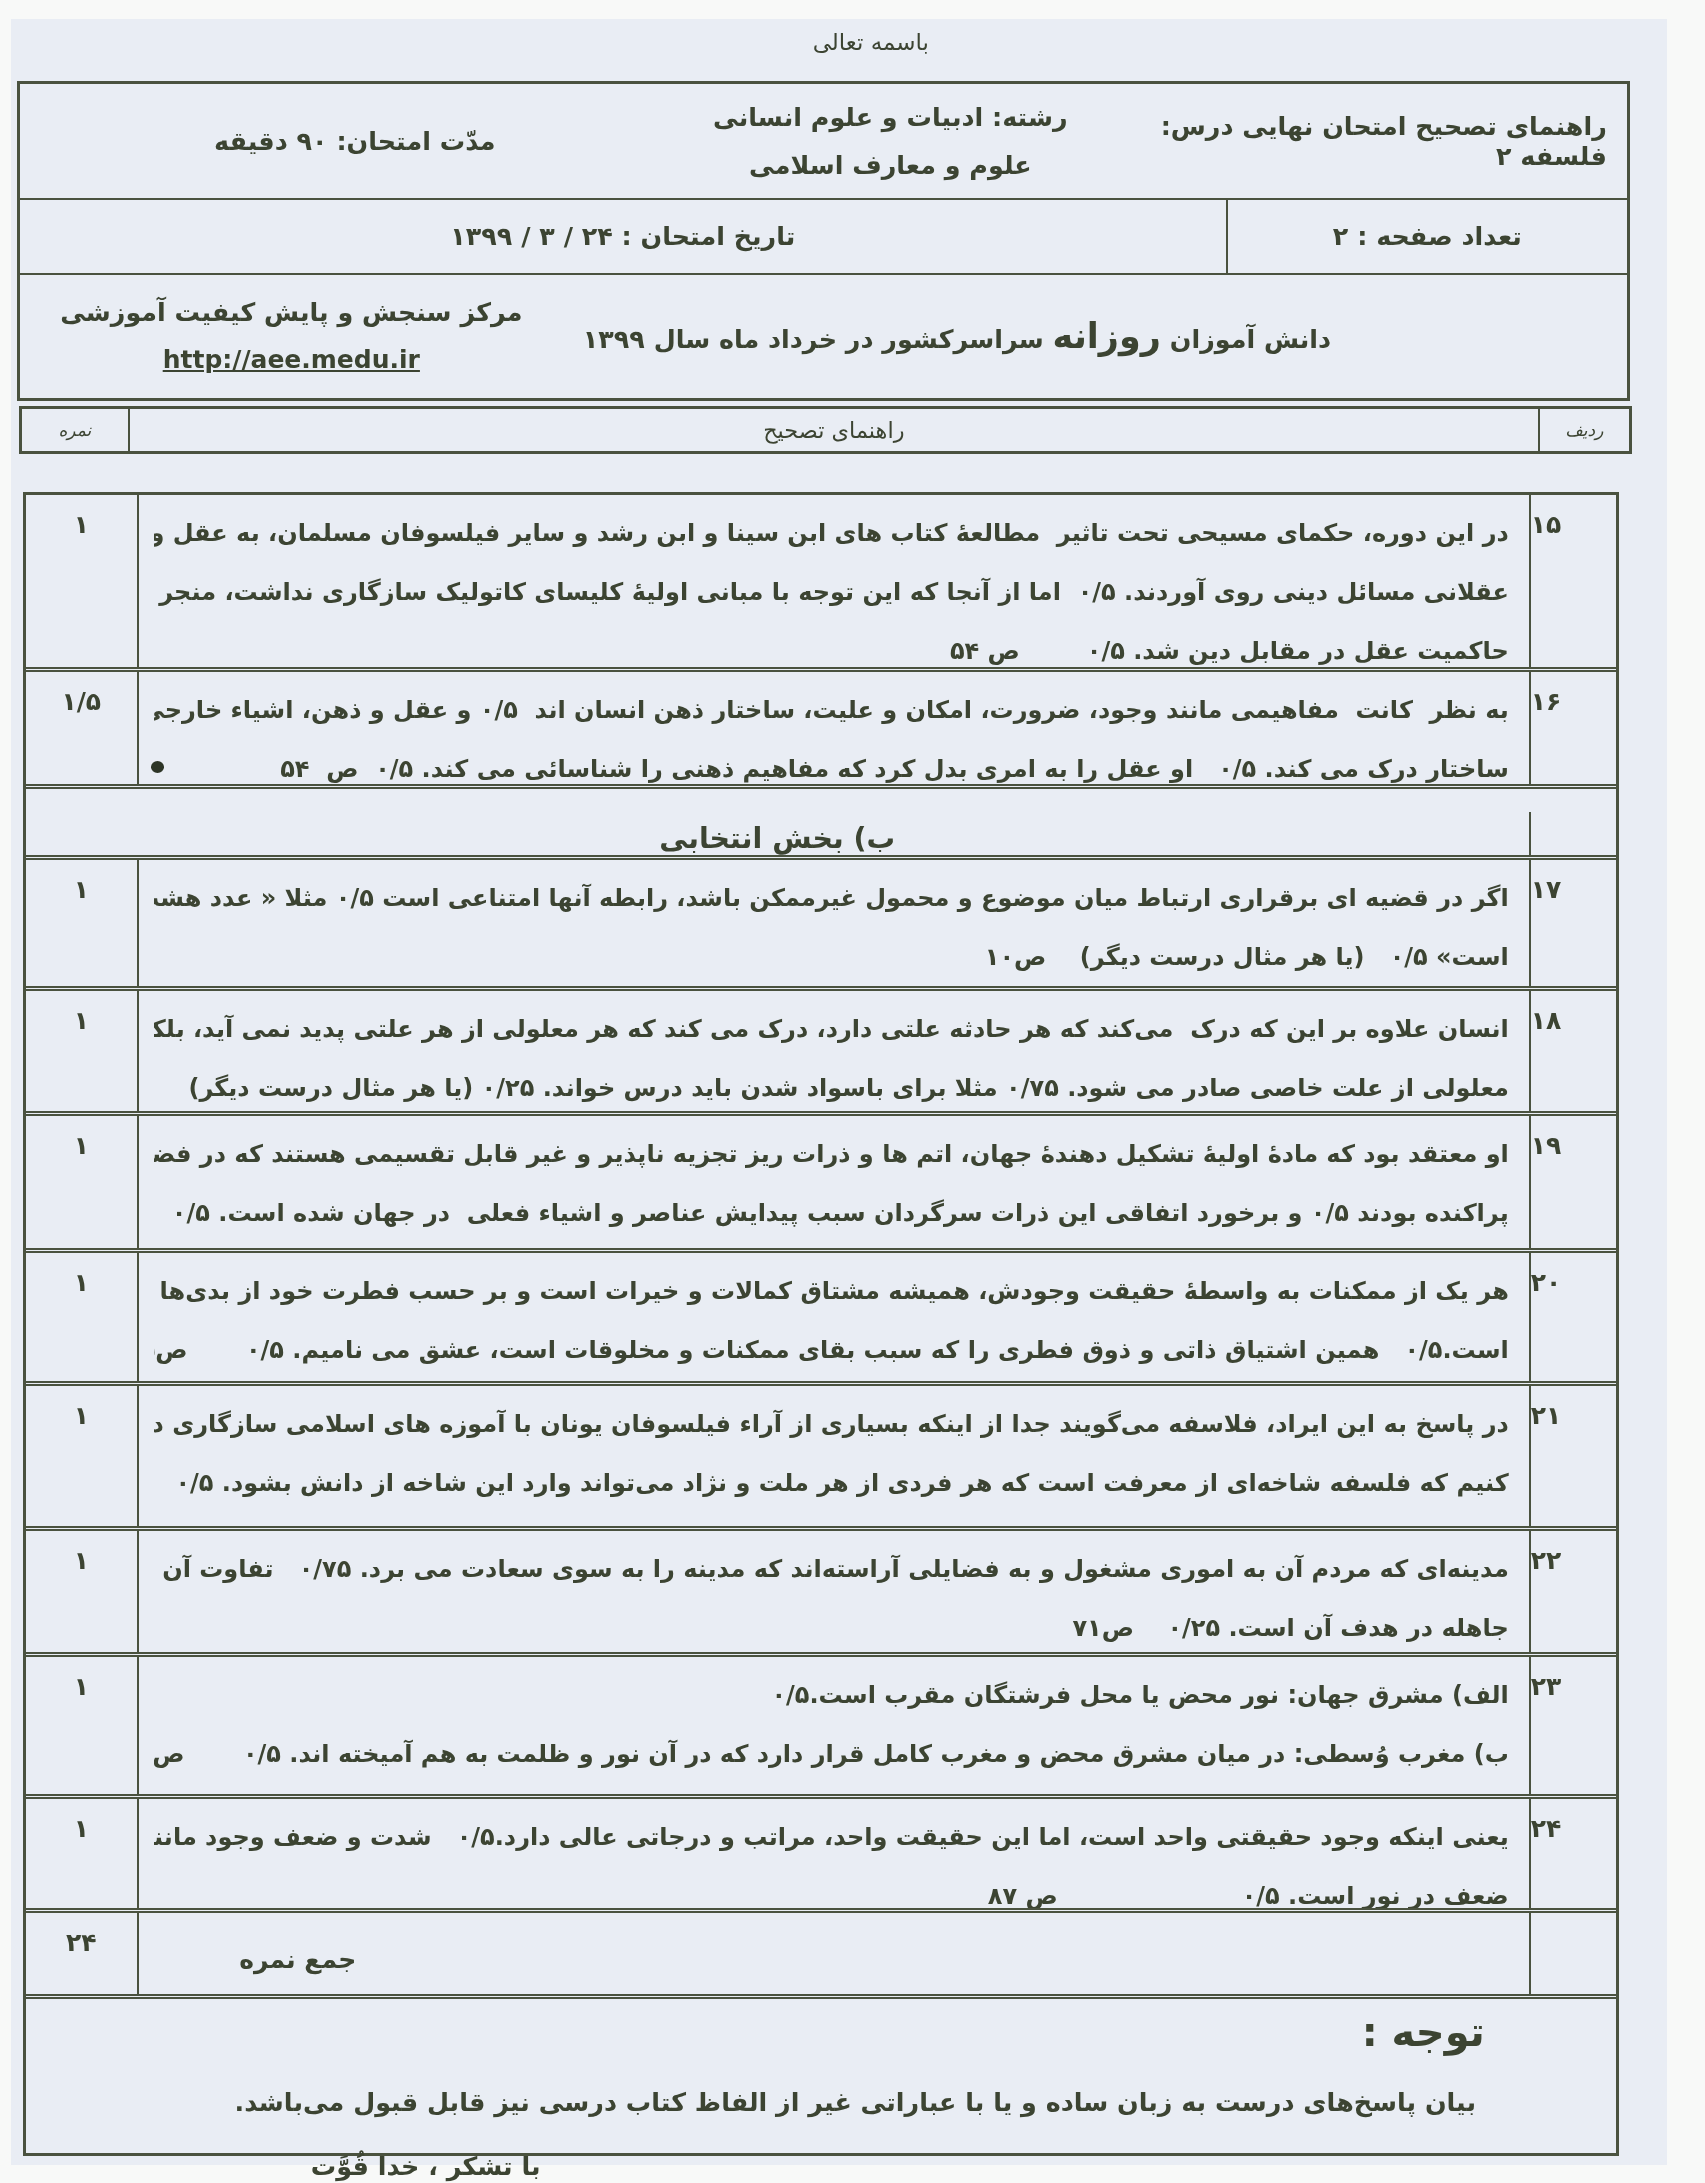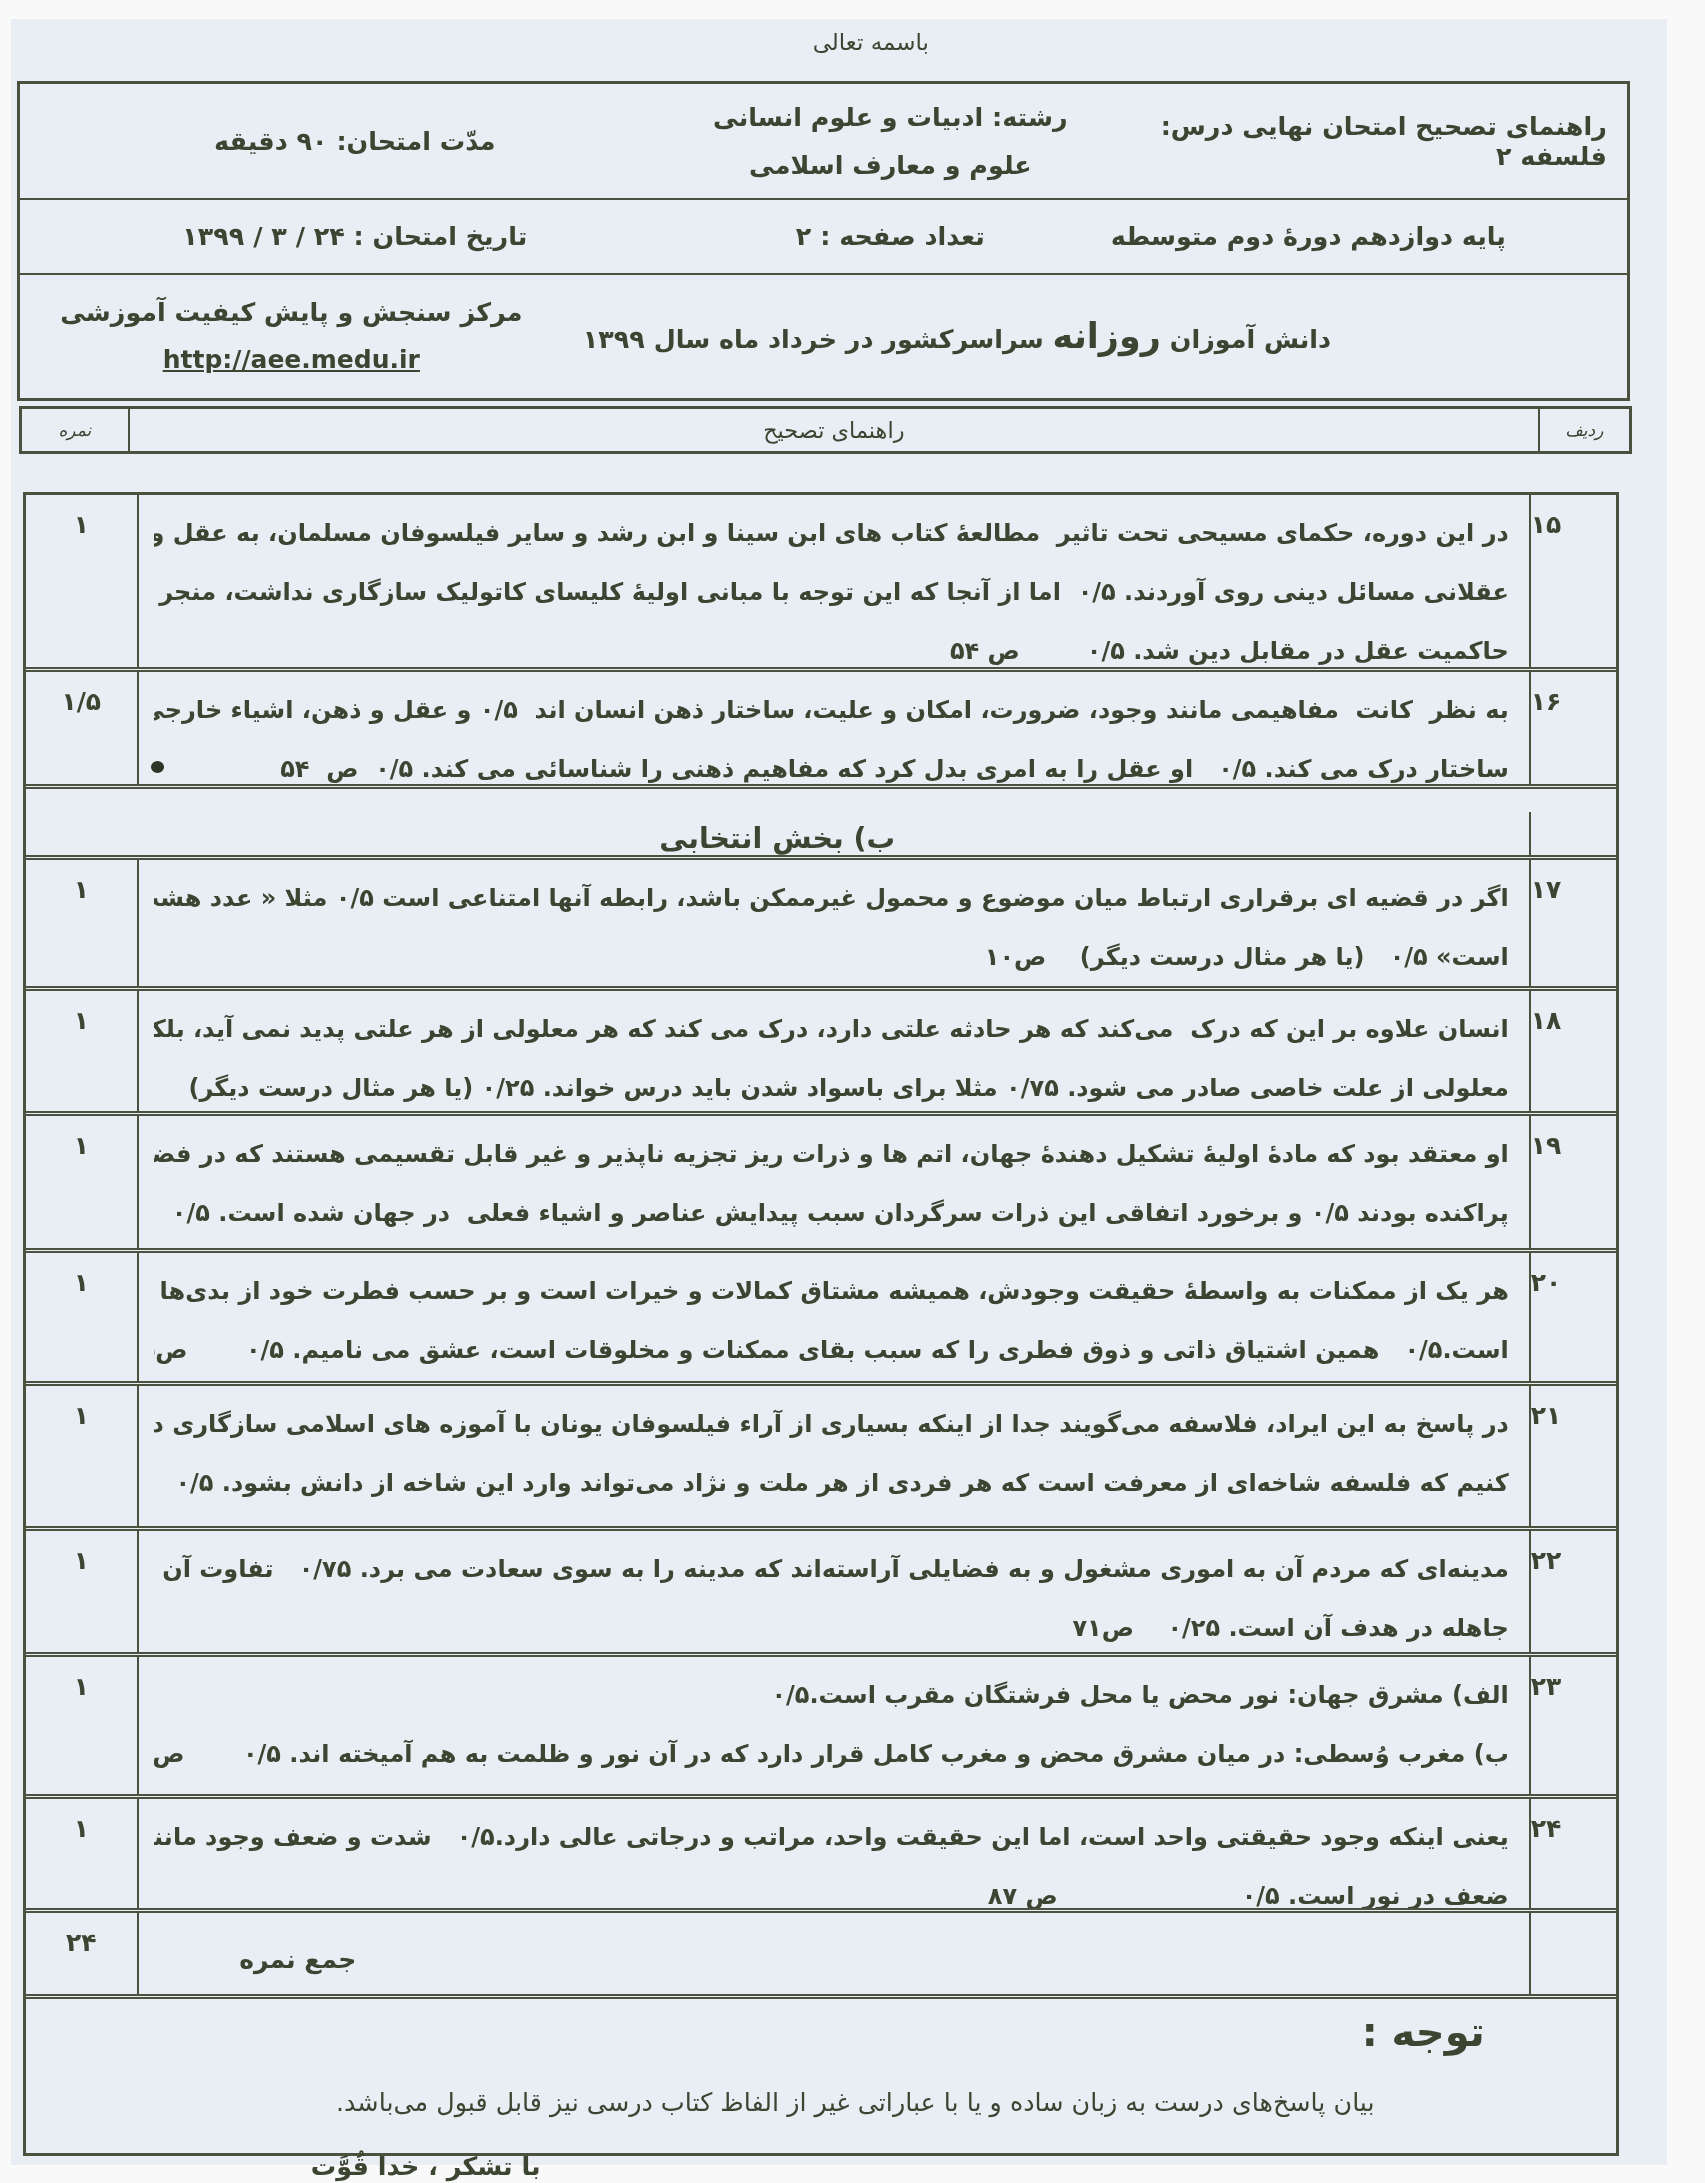--- a/index.html
+++ b/index.html
@@ -85,21 +85,21 @@
   }
   .sec-label{font-size:28.5px;font-weight:800;}
   .total-label{
     font-size:25px;font-weight:600;text-align:left;padding:23px 0 0 0;
     padding-left:85px;white-space:pre;
   }
   .total-text{display:flex;align-items:flex-start;justify-content:flex-start;flex-direction:row-reverse;}
   .note-cell{flex:1;padding:10.8px 131px 0 0;box-sizing:border-box;}
   .note-title{font-size:40px;font-weight:800;text-align:right;}
   .note-body{
-    font-size:25.4px;font-weight:400;text-align:center;margin-top:32px;
+    font-size:25.4px;font-weight:700;text-align:center;margin-top:32px;
     padding-left:200px;white-space:pre;
   }
   .note-close{
     font-size:25.4px;font-weight:700;text-align:left;margin-top:34px;
     padding-left:285px;white-space:pre;
   }
   .ink-dot{
     position:absolute;left:12.3px;bottom:10.8px;width:13px;height:11.6px;border-radius:50%;
     background:#2d3526;
   }
@@ -114,21 +114,20 @@
   <div class="hdr">
     <div class="hrow r1">
       <div class="hcell right" style="width:536px">راهنمای تصحیح امتحان نهایی درس: فلسفه ۲</div>
       <div class="hcell center twoLine bl" style="width:401px">
         <span>رشته: ادبیات و علوم انسانی</span>
         <span>علوم و معارف اسلامی</span>
       </div>
       <div class="hcell center bl" style="flex:1">مدّت امتحان: ۹۰ دقیقه</div>
     </div>
     <div class="hrow r2">
-      <div class="hcell right" style="width:536px">پایه دوازدهم دورهٔ دوم متوسطه</div>
       <div class="hcell center bl" style="width:401px">تعداد صفحه : ۲</div>
       <div class="hcell center bl" style="flex:1">تاریخ امتحان : ۲۴ / ۳ / ۱۳۹۹</div>
     </div>
     <div class="hrow r3">
       <div class="hcell right" style="width:1064px">
         <div>
           <span>دانش آموزان </span><span class="big-daily">روزانه</span><span> سراسرکشور در خرداد ماه سال ۱۳۹۹</span>
         </div>
       </div>
       <div class="hcell center twoLine bl" style="flex:1">

